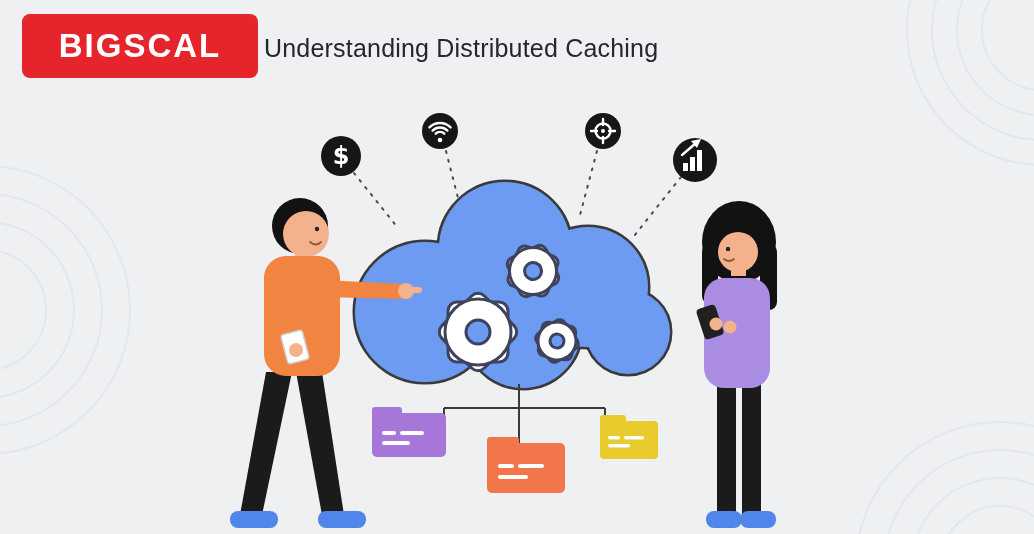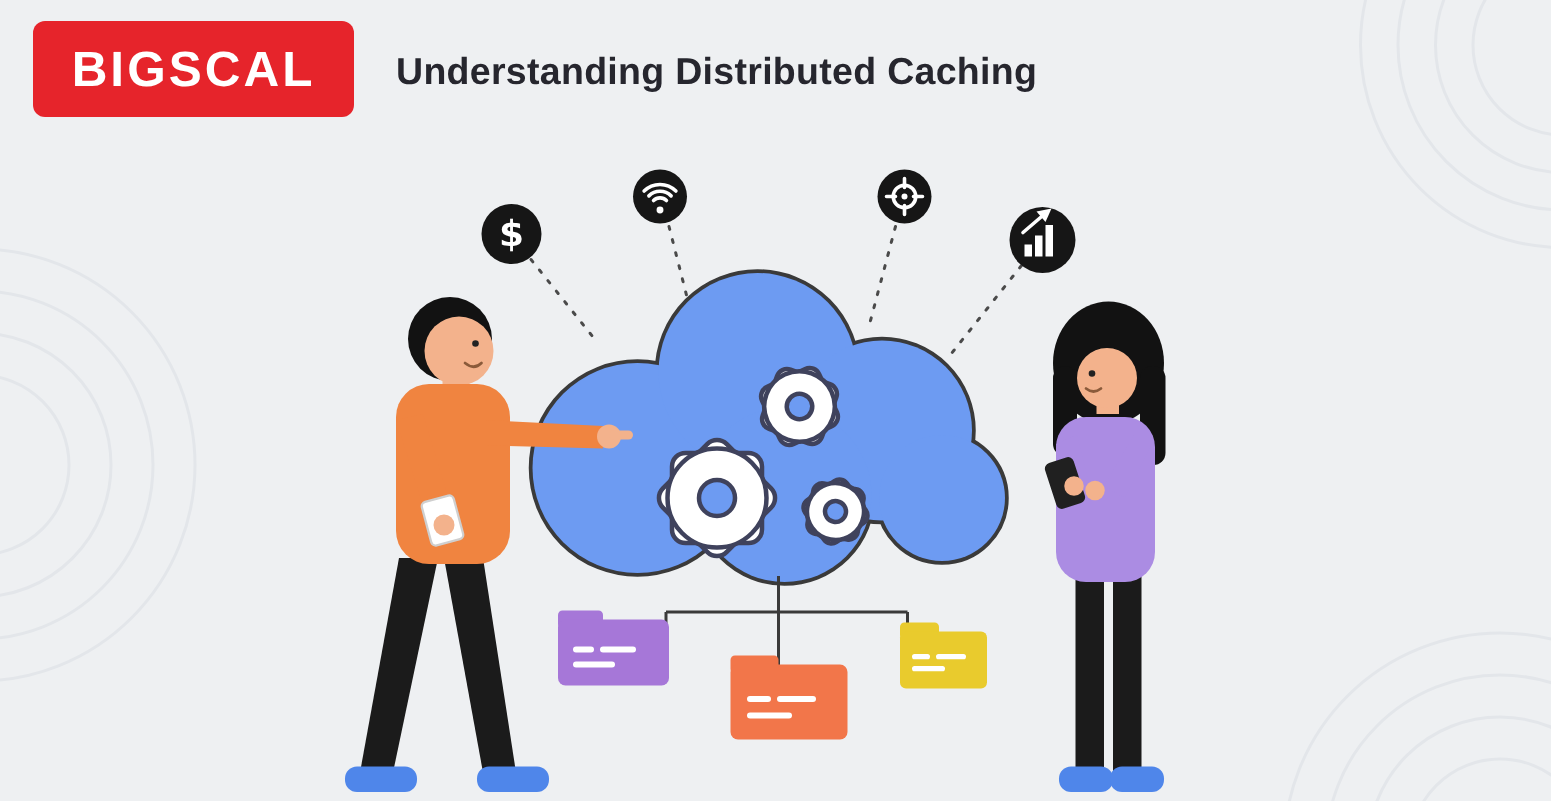--- a/index.html
+++ b/index.html
@@ -1,23 +1,23 @@
 <!DOCTYPE html>
 <html><head>
 <meta charset="utf-8">
 <style>
   * { margin:0; padding:0; box-sizing:border-box; }
   html,body { width:1034px; height:534px; font-family:"Liberation Sans",sans-serif; }
   .stage { position:relative; width:1034px; height:534px; background:#eef0f2; overflow:hidden; }
   .stage > svg { position:absolute; left:0; top:0; }
 
-  .logo { position:absolute; left:22px; top:14px; width:214px; height:64px;
+  .logo { position:absolute; left:22px; top:14px; width:236px; height:64px;
           background:#e6242b; border-radius:8px; display:flex; align-items:center; justify-content:center; }
   .logo span { color:#ffffff; font-weight:bold; font-size:33px; letter-spacing:2px; }
-  .title { position:absolute; left:264px; top:34px; font-size:25px; font-weight:bold;
+  .title { position:absolute; left:264px; top:34px; font-size:25px; font-weight:normal;
            color:#26262e; letter-spacing:0.2px; }
 
   .pattern   { fill:none; stroke:#e3e6ea; stroke-width:2; }
   .dashed    { fill:none; stroke:#4a4a4a; stroke-width:2; stroke-dasharray:2 7; stroke-linecap:round; }
   .badge     { fill:#161616; }
   .icon-line { fill:none; stroke:#ffffff; stroke-width:2.4; stroke-linecap:round; }
   .icon-fill { fill:#ffffff; }
   .dollar-t  { fill:#ffffff; font-size:24px; font-weight:bold; font-family:"DejaVu Sans",sans-serif; }
   .cloud-outline { stroke:#3a3a3a; stroke-width:5; }
   .connector { fill:none; stroke:#3a3a3a; stroke-width:2; }

